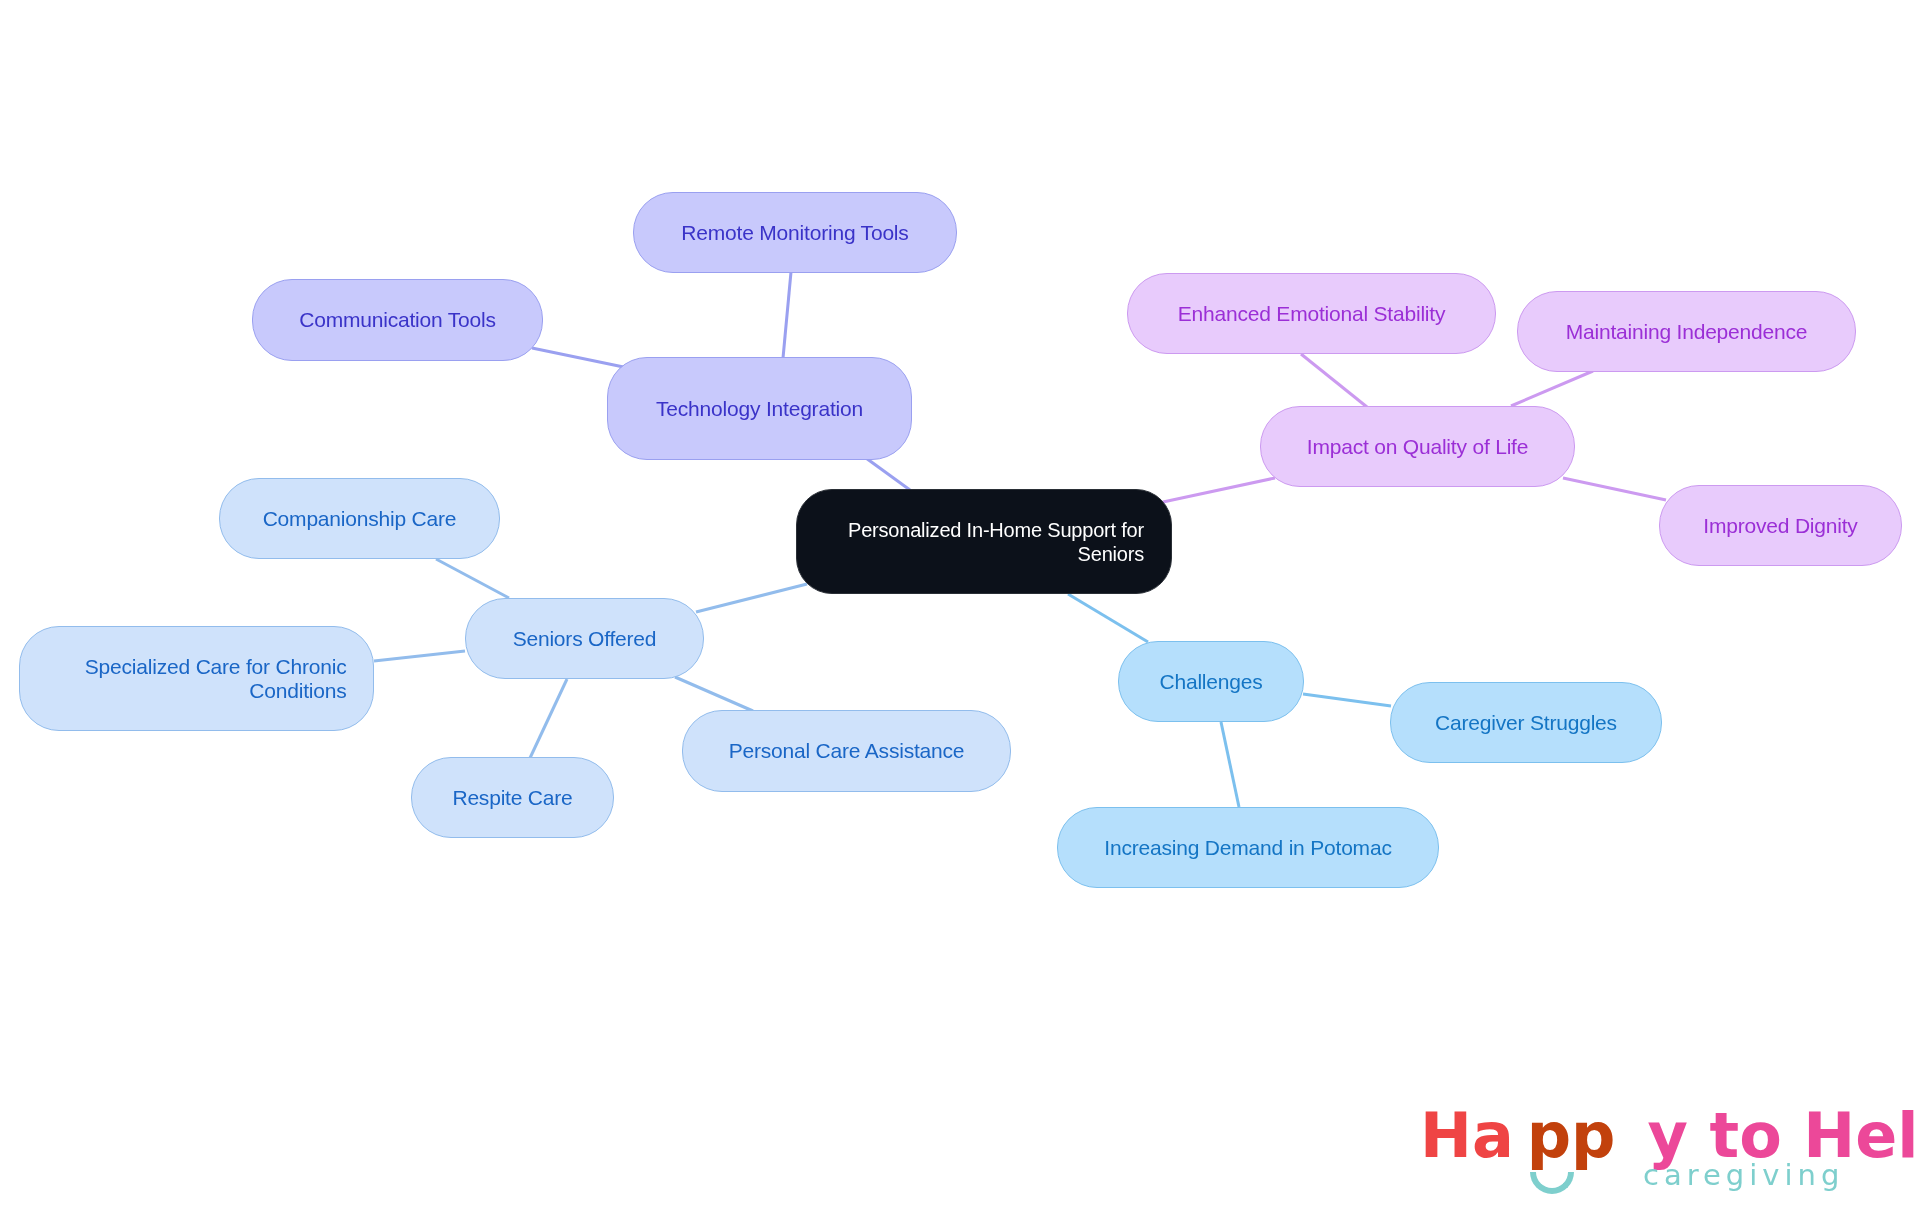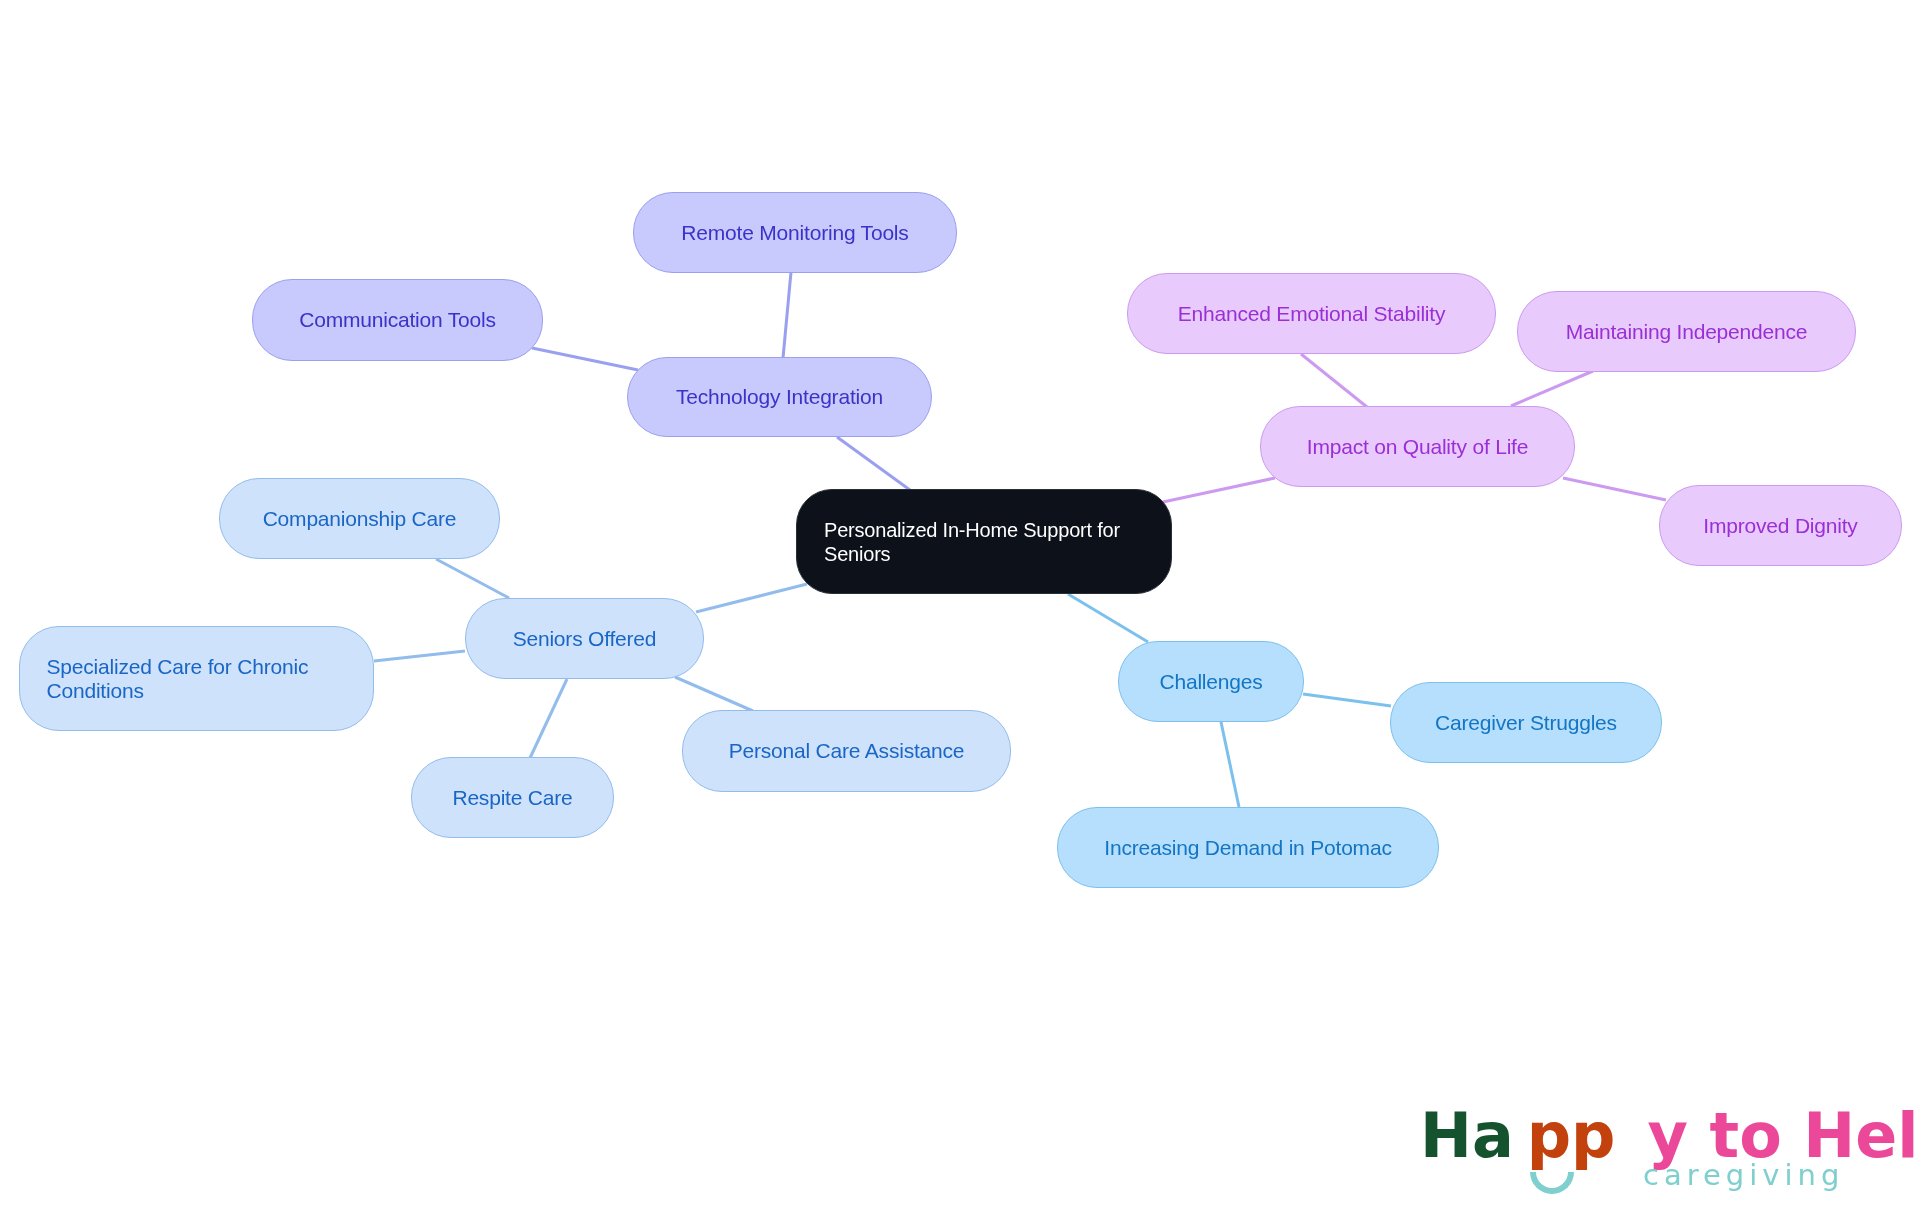--- a/index.html
+++ b/index.html
@@ -1,20 +1,20 @@
 <!DOCTYPE html>
 <html><head>
 <meta charset="utf-8">
 <style>
   html, body { margin: 0; padding: 0; background: #ffffff; }
   body { width: 1920px; height: 1215px; position: relative; overflow: hidden;
          font-family: "Liberation Sans", "DejaVu Sans", sans-serif; }
   #edges { position: absolute; left: 0; top: 0; width: 1920px; height: 1215px; }
   .node { position: absolute; box-sizing: border-box; display: flex; align-items: center;
-          justify-content: center; text-align: left; font-size: 21px; line-height: 24px;
+          justify-content: center; text-align: right; font-size: 21px; line-height: 24px;
           border-radius: 40px; border: 1.5px solid; padding: 0 18px; letter-spacing: -0.2px; cursor: pointer; }
   .root { background: #0c111a; color: #ffffff; border-color: #2a2f36; border-radius: 36px; font-size: 20px; }
   .tech { background: #c8c9fc; color: #3a33c8; border-color: #9aa0f0; }
   .impact { background: #e8cbfc; color: #9b2fd6; border-color: #cc9af0; }
   .serv { background: #cfe2fb; color: #1a66c6; border-color: #92bcec; }
   .chal { background: #b5dffc; color: #1475c4; border-color: #7cc0ee; }
   .logo { position: absolute; left: 1420px; top: 1100px; width: 460px; height: 110px; }
   .logo-main { position: absolute; left: 0; top: 0; font-family: "DejaVu Sans", sans-serif;
                font-weight: bold; font-size: 62px; line-height: 72px; letter-spacing: 0px; white-space: nowrap; }
   .logo-sub { position: absolute; left: 223px; top: 58px; font-family: "DejaVu Sans", sans-serif;
@@ -44,21 +44,21 @@
 
   <line x1="1068" y1="594" x2="1148" y2="642" stroke="#7cc0ee" stroke-width="3"></line>
   <line x1="1303" y1="694" x2="1391" y2="706" stroke="#7cc0ee" stroke-width="3"></line>
   <line x1="1221" y1="722" x2="1239" y2="807" stroke="#7cc0ee" stroke-width="3"></line>
 </svg>
 
 <div class="node root" style="left:796px; top:489px; width:376px; height:105px;">
   <span style="display:block; width:320px;">Personalized In-Home Support for Seniors</span>
 </div>
 
-<div class="node tech" style="left:627px; top:357px; width:305px; height:80px;">
+<div class="node tech" style="left:607px; top:357px; width:305px; height:103px;">
   <span>Technology Integration</span>
 </div>
 <div class="node tech" style="left:633px; top:192px; width:324px; height:81px;">
   <span>Remote Monitoring Tools</span>
 </div>
 <div class="node tech" style="left:252px; top:279px; width:291px; height:82px;">
   <span>Communication Tools</span>
 </div>
 
 <div class="node impact" style="left:1260px; top:406px; width:315px; height:81px;">
@@ -95,17 +95,17 @@
 </div>
 <div class="node chal" style="left:1390px; top:682px; width:272px; height:81px;">
   <span>Caregiver Struggles</span>
 </div>
 <div class="node chal" style="left:1057px; top:807px; width:382px; height:81px;">
   <span>Increasing Demand in Potomac</span>
 </div>
 
 <div class="logo">
   <div class="logo-main">
-    <span style="color:#14532d;">Ha</span><span style="color:#c2410c;margin-left:13px;">pp</span><span style="color:#ec4899;margin-left:32px;">y to Help</span>
+    <span style="color:#ef4444;">Ha</span><span style="color:#c2410c;margin-left:13px;">pp</span><span style="color:#ec4899;margin-left:32px;">y to Help</span>
   </div>
   <div class="smile" style="border-color:#7ecfcd;"></div>
   <div class="logo-sub" style="color:#7ecfcd;">caregiving</div>
 </div>
 
 </body></html>

